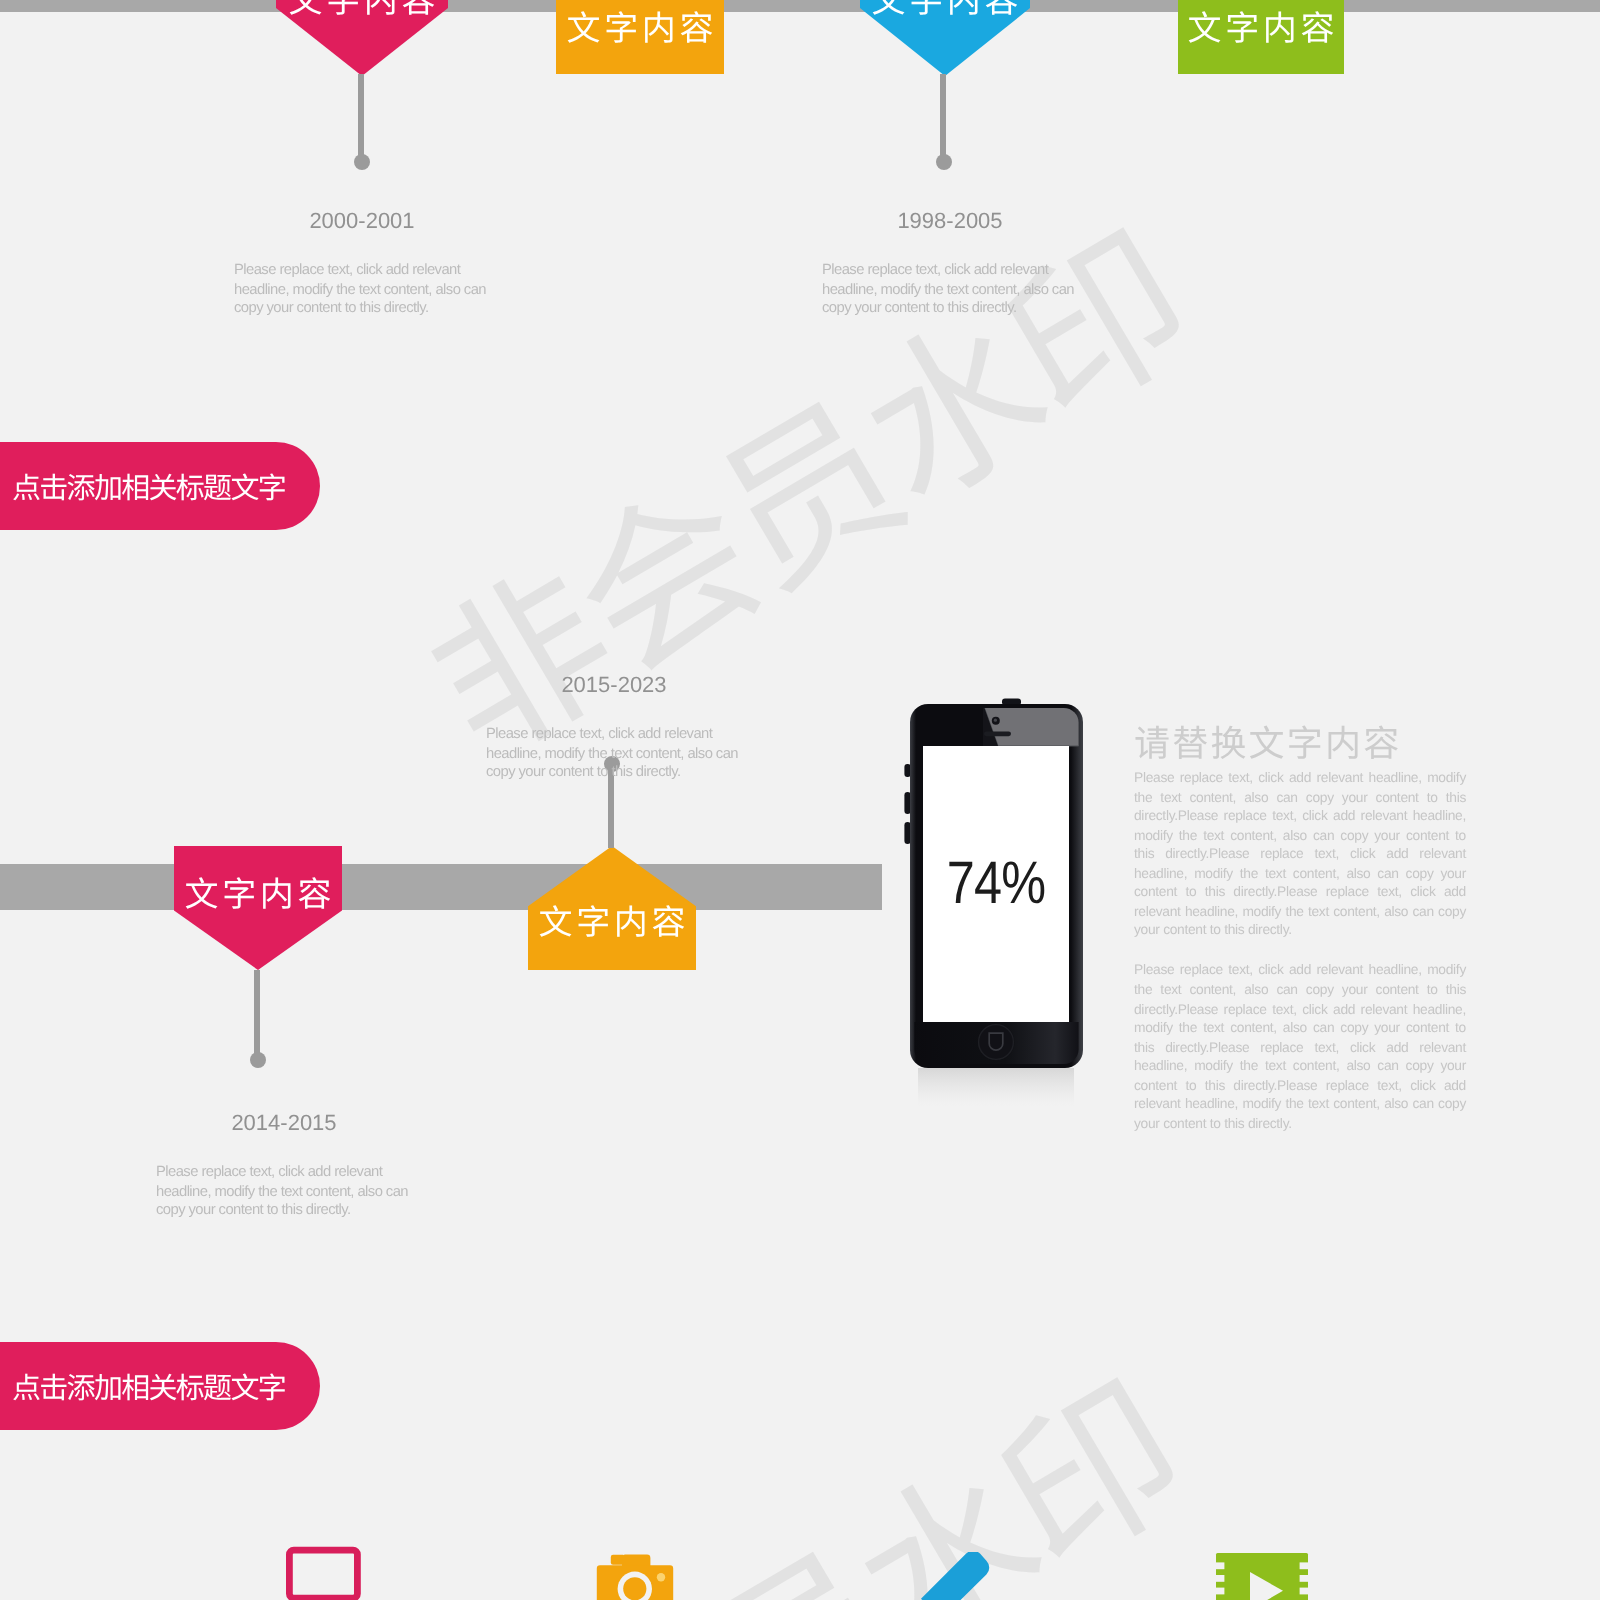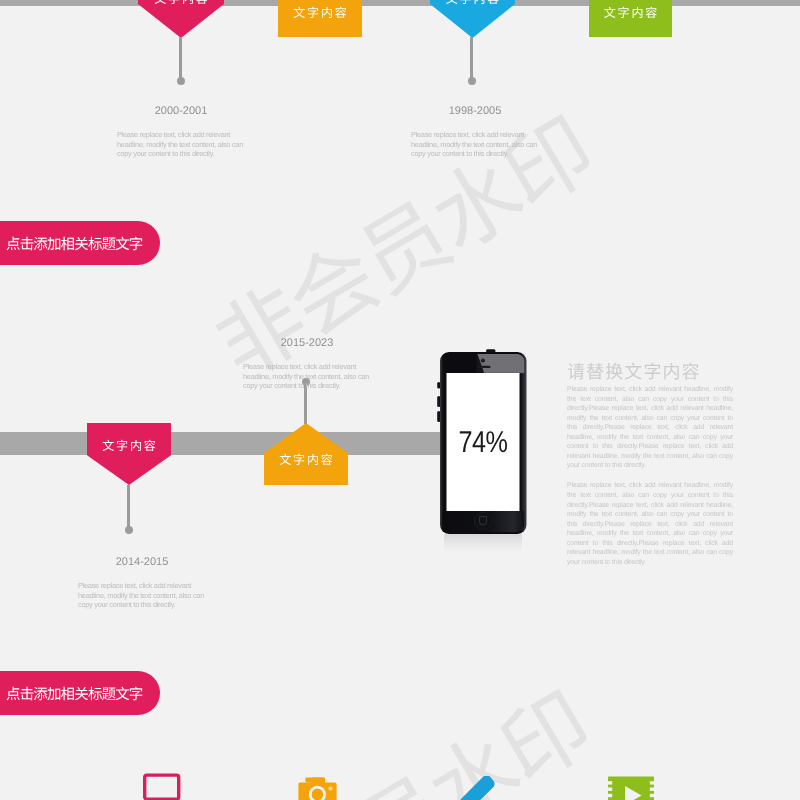--- a/index.html
+++ b/index.html
@@ -8,21 +8,21 @@
        font-family:"Liberation Sans","DejaVu Sans",sans-serif;position:relative;
        -webkit-font-smoothing:antialiased;}
   .stage{position:absolute;left:0;top:0;width:800px;height:800px;overflow:hidden;background:#f2f2f2;
          filter:saturate(1);}
   *{-webkit-font-smoothing:antialiased;text-rendering:geometricPrecision;}
   .bar{position:absolute;background:#a8a8a8;}
 
   
   .tag{position:absolute;}
   .tglabel{position:absolute;left:0;right:0;text-align:center;color:#fff;
-           font-size:12px;letter-spacing:1.8px;line-height:12px;text-indent:1.8px;
+           font-size:17px;letter-spacing:1.8px;line-height:12px;text-indent:1.8px;
            font-family:"Noto Sans CJK SC","Liberation Sans",sans-serif;}
 
   
   .conn{position:absolute;width:2.6px;background:#9b9b9b;}
   .dot{position:absolute;width:8px;height:8px;border-radius:50%;background:#9b9b9b;}
 
   
   .tblock{position:absolute;text-align:center;}
   .tblock .yr{font-size:11px;color:#919191;margin:12px;line-height:13px;letter-spacing:0px;}
   .tblock .bd{font-size:7.4px;line-height:9.5px;color:#bcbcbc;margin:0;letter-spacing:-0.28px;text-align:left;}
@@ -121,21 +121,21 @@
     <p class="bd">Please replace text, click add relevant headline, modify the text content, also can copy your content to this directly.</p>
   </div>
 
   <div class="pill" style="left:0;top:221px;width:160px">
     <span>点击添加相关标题文字</span>
   </div>
   <div class="pill" style="left:0;top:671px;width:160px">
     <span>点击添加相关标题文字</span>
   </div>
 
-  <div class="phone" style="left:425px;top:340px;width:120px;height:215px">
+  <div class="phone" style="left:440px;top:340px;width:120px;height:215px">
     <svg width="120" height="215" viewBox="0 0 120 215" shape-rendering="geometricPrecision">
       <defs>
         <linearGradient id="bodyg" x1="0" y1="0" x2="1" y2="0">
           <stop offset="0" stop-color="#3b3d43"></stop>
           <stop offset="0.035" stop-color="#0c0c10"></stop>
           <stop offset="0.93" stop-color="#0c0c10"></stop>
           <stop offset="1" stop-color="#3f4147"></stop>
         </linearGradient>
         <linearGradient id="botg" x1="0" y1="0" x2="1" y2="0">
           <stop offset="0" stop-color="#0b0b0f"></stop>

